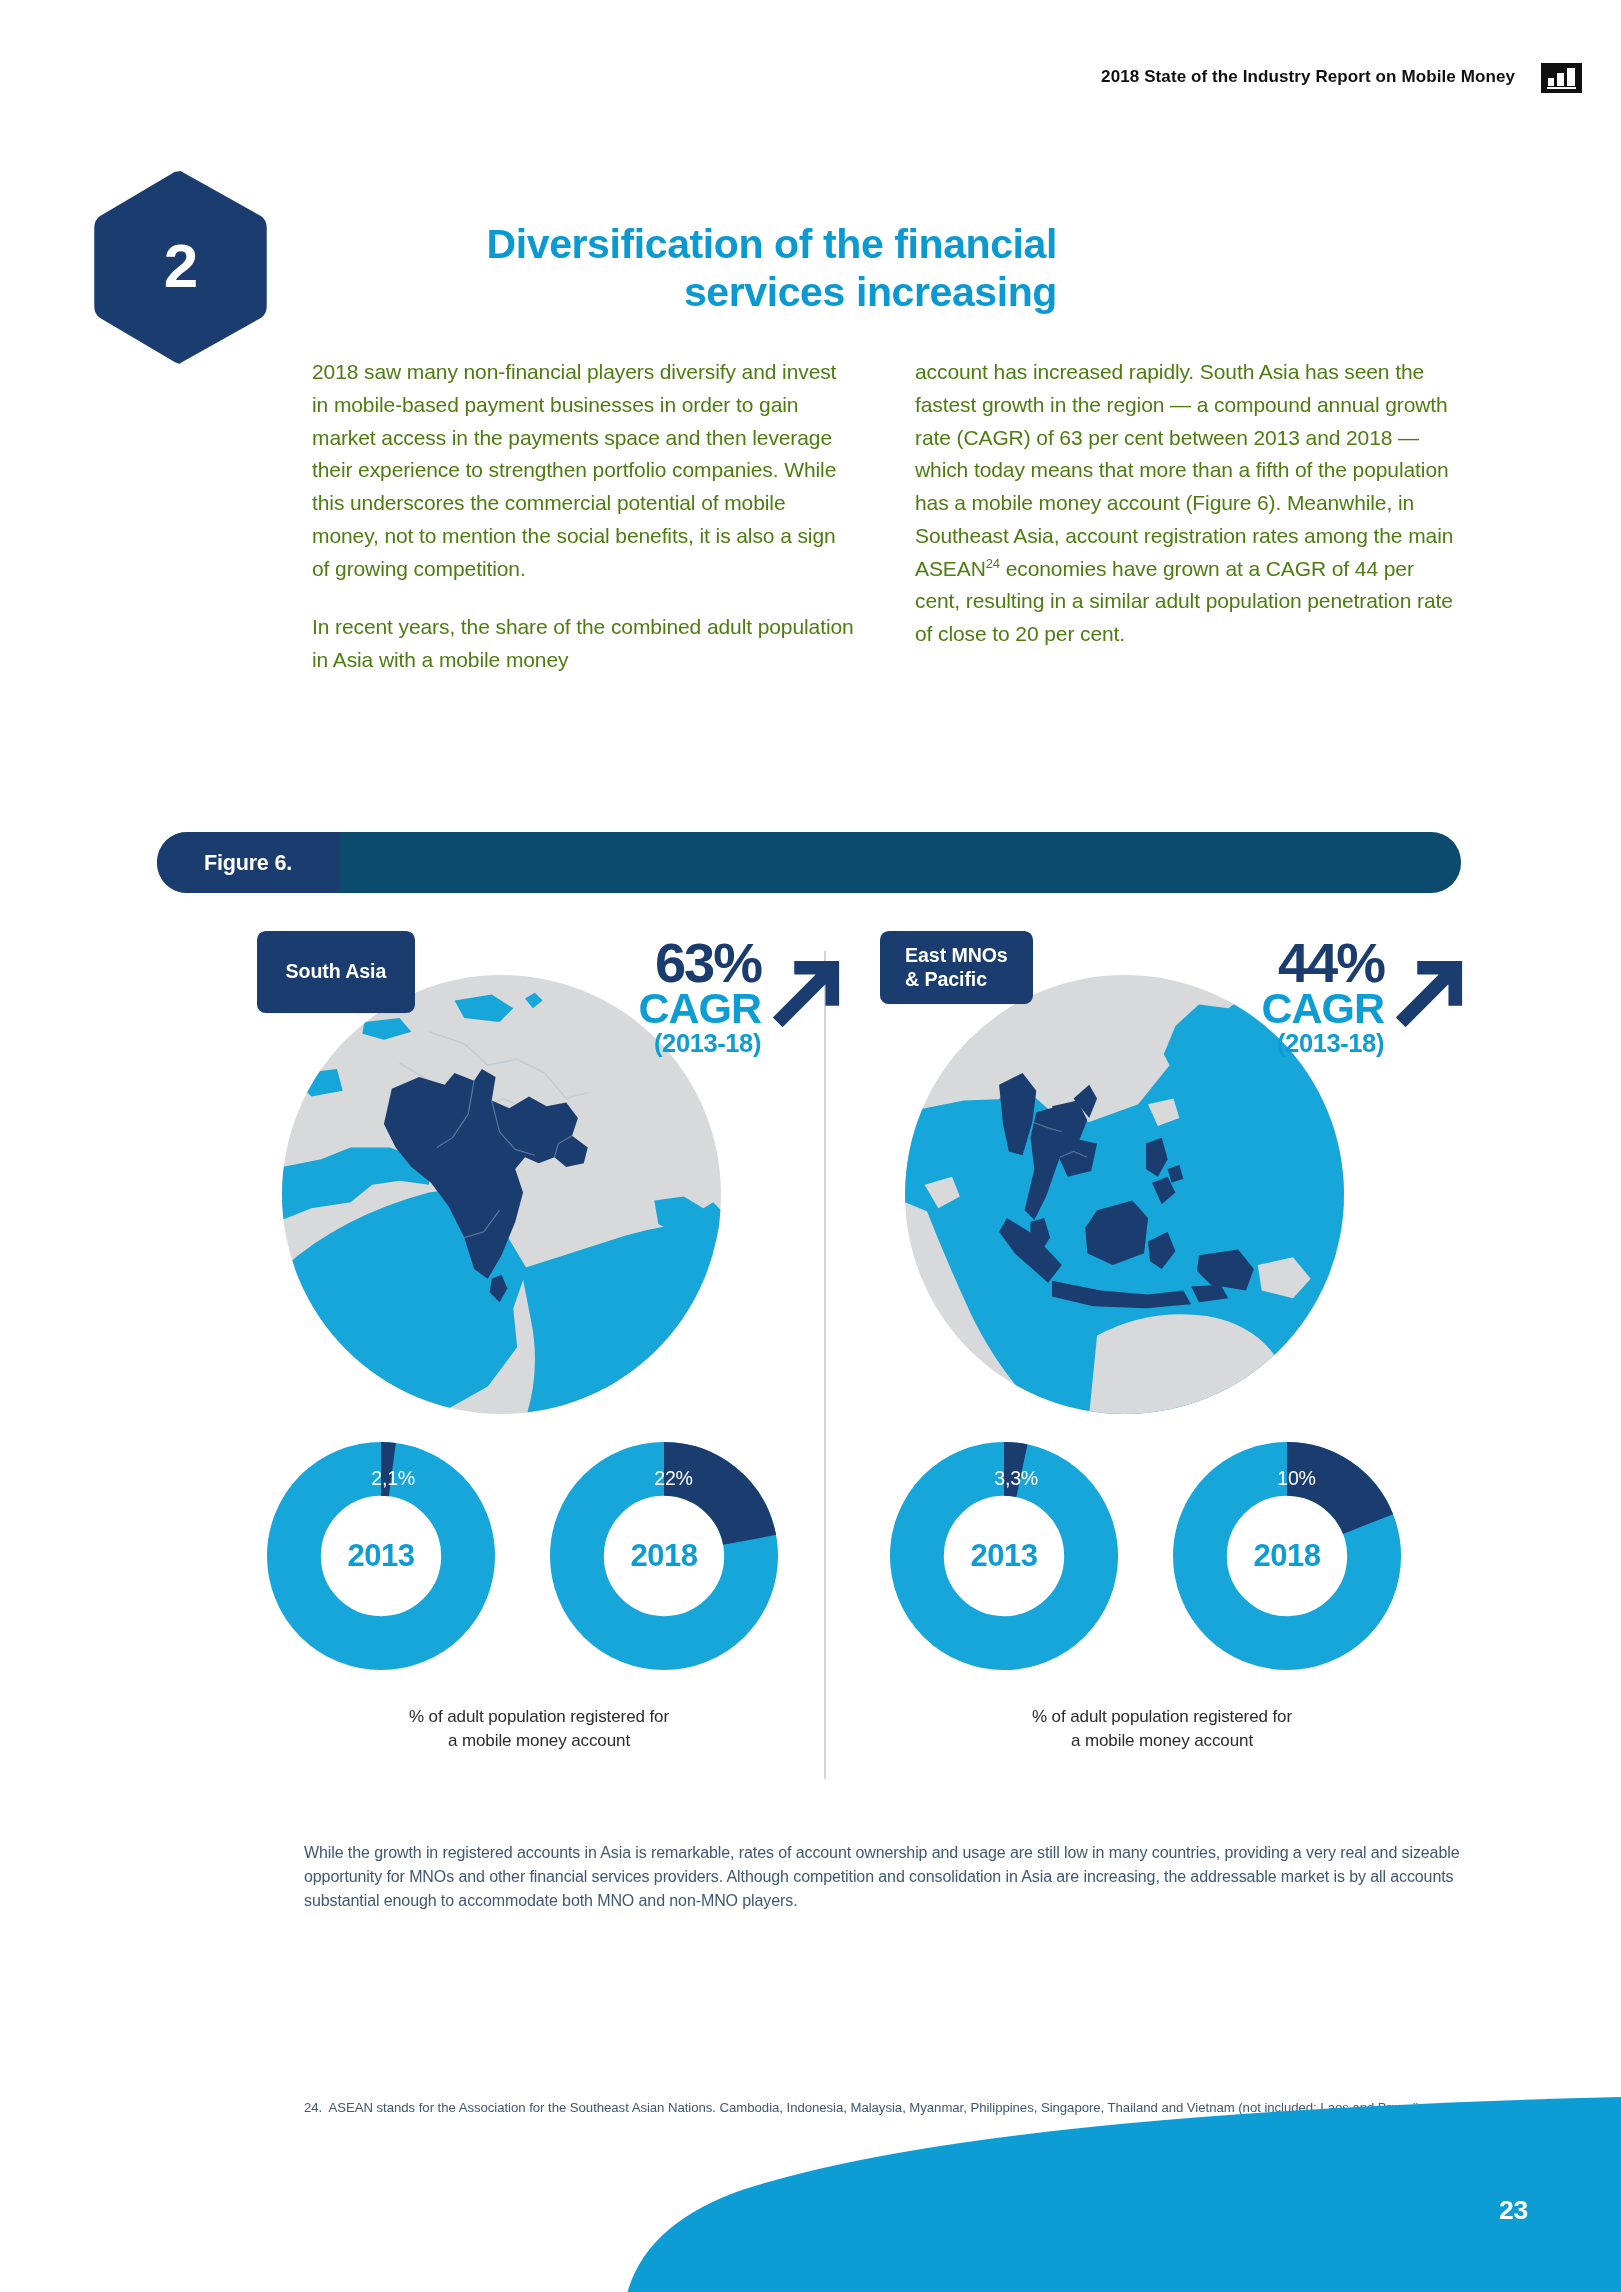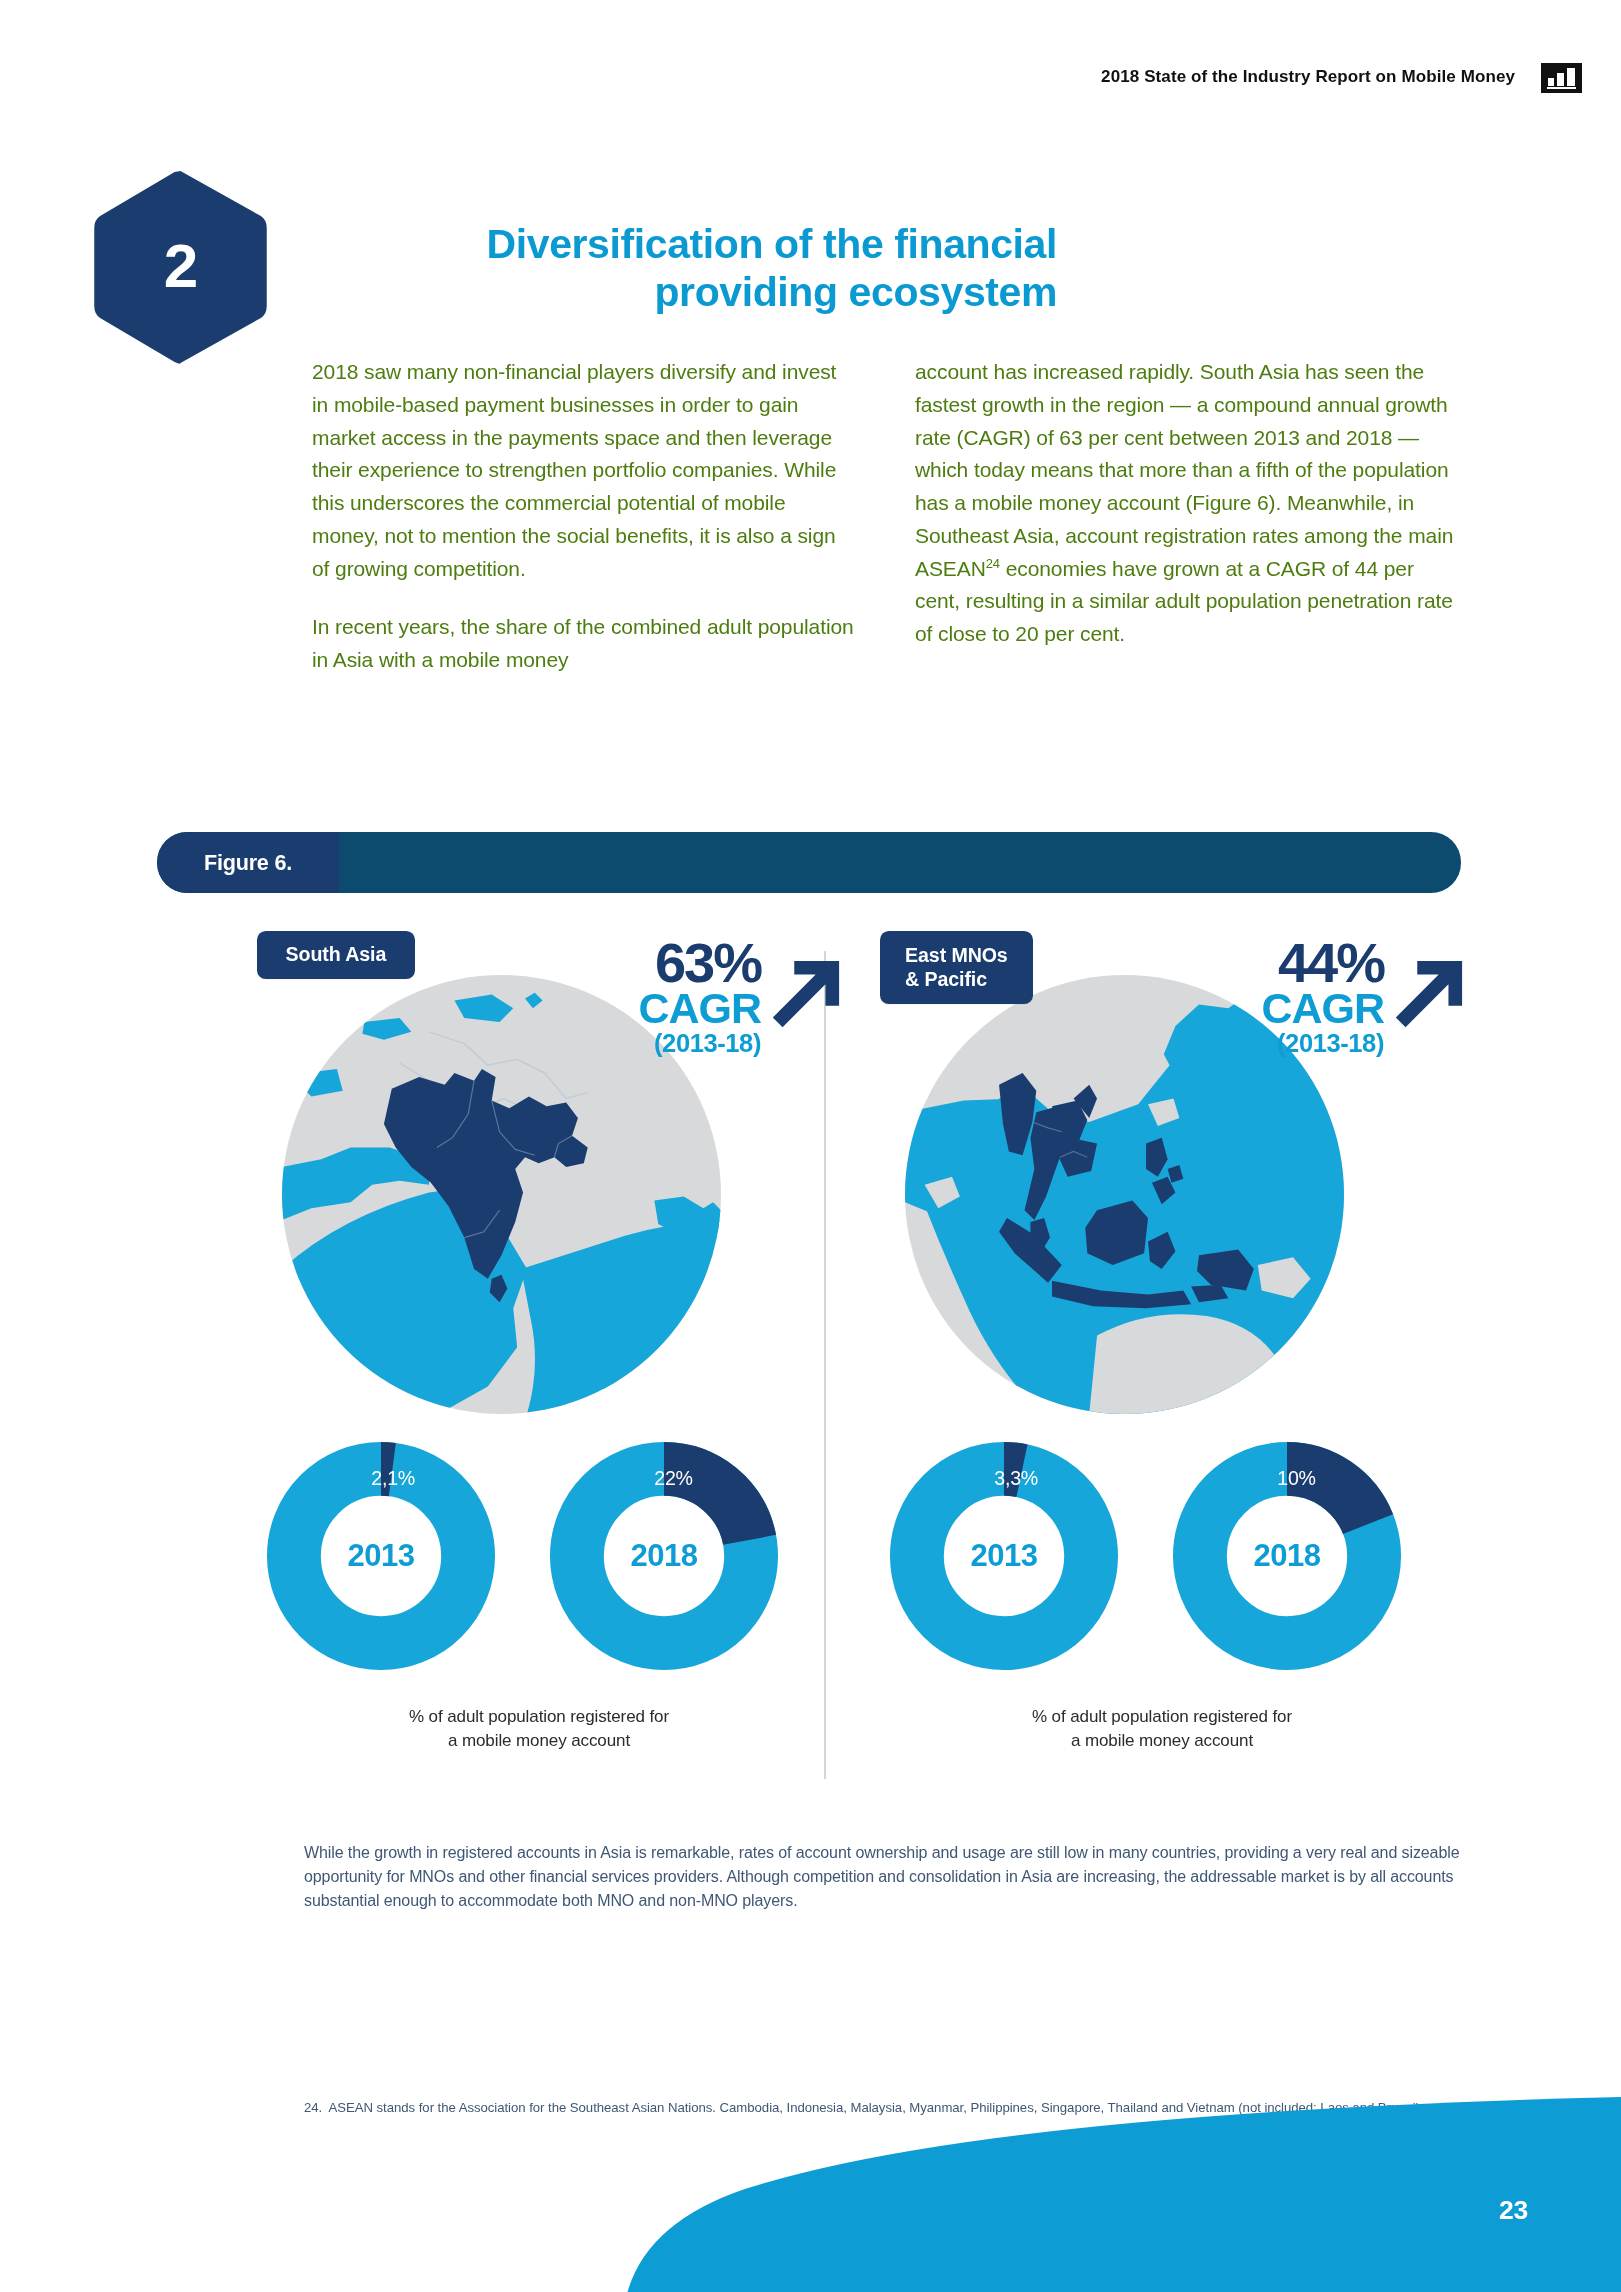--- a/index.html
+++ b/index.html
@@ -94,21 +94,21 @@
   .globe { position:absolute; left:47px; top:44px; width:439px; height:439px; }
   .globe svg { display:block; }
 
   .reg-badge {
     position:absolute; left:21.6px; top:0;
     background:#1b3c6e; color:#fff; border-radius:8.8px;
     padding:12.7px 25.5px; font-size:19.6px; font-weight:bold;
     line-height:1.22; letter-spacing:-0.1px; z-index:5;
     box-shadow:0 1px 0 rgba(0,0,0,.04);
   }
-  .reg-badge.one-line { padding:12px 29px;text-align:center; }
+  .reg-badge.one-line { padding:29px 29px;text-align:center; }
 
   .cagr-block { position:absolute; right:82px; top:5.9px; text-align:right; z-index:5; }
   .cagr-pct { color:#1b3c6e; font-size:56px; font-weight:bold; line-height:.92; letter-spacing:-2px; }
   .cagr-word { color:#0d9dd4; font-size:43px; font-weight:bold; line-height:.95; letter-spacing:-1px; }
   .cagr-years { color:#0d9dd4; font-size:25.5px; font-weight:bold; line-height:1.1; letter-spacing:-0.4px; }
 
   .arrow-up { position:absolute; right:0px; top:25.5px; width:78px; height:78px; z-index:5; }
 
   
   .donuts { position:absolute; left:0; top:510px; width:608px; height:245px; }
@@ -169,21 +169,21 @@
 
   <div class="hex">
     <svg width="173" height="196" viewBox="0 0 176 200" aria-hidden="true">
       <path d="M88 2 L170 48 Q176 52 176 60 L176 140 Q176 148 170 152 L88 198 Q88 200 82 197 L6 152 Q0 148 0 140 L0 60 Q0 52 6 48 L82 3 Z" fill="#1b3c6e"></path>
     </svg>
     <div class="hex-num">2</div>
   </div>
 
   <div class="sec-title">
     <div>Diversification of the financial</div>
-    <div>providing ecosystem</div>
+    <div>services increasing</div>
   </div>
 
   <div class="cols">
     <div class="col col-l">
       <p>2018 saw many non-financial players diversify and invest in mobile-based payment businesses in order to gain market access in the payments space and then leverage their experience to strengthen portfolio companies. While this underscores the commercial potential of mobile money, not to mention the social benefits, it is also a sign of growing competition.</p>
       <p>In recent years, the share of the combined adult population in Asia with a mobile money</p>
     </div>
     <div class="col col-r">
       <p><span>account has increased rapidly. South Asia has seen the fastest growth in the region — a compound annual growth rate (CAGR) of 63 per cent between 2013 and 2018 — which today means that more than a fifth of the population has a mobile money account (Figure 6). Meanwhile, in Southeast Asia, account registration rates among the main ASEAN</span><sup>24</sup><span> economies have grown at a CAGR of 44 per cent, resulting in a similar adult population penetration rate of close to 20 per cent.</span></p>
     </div>

